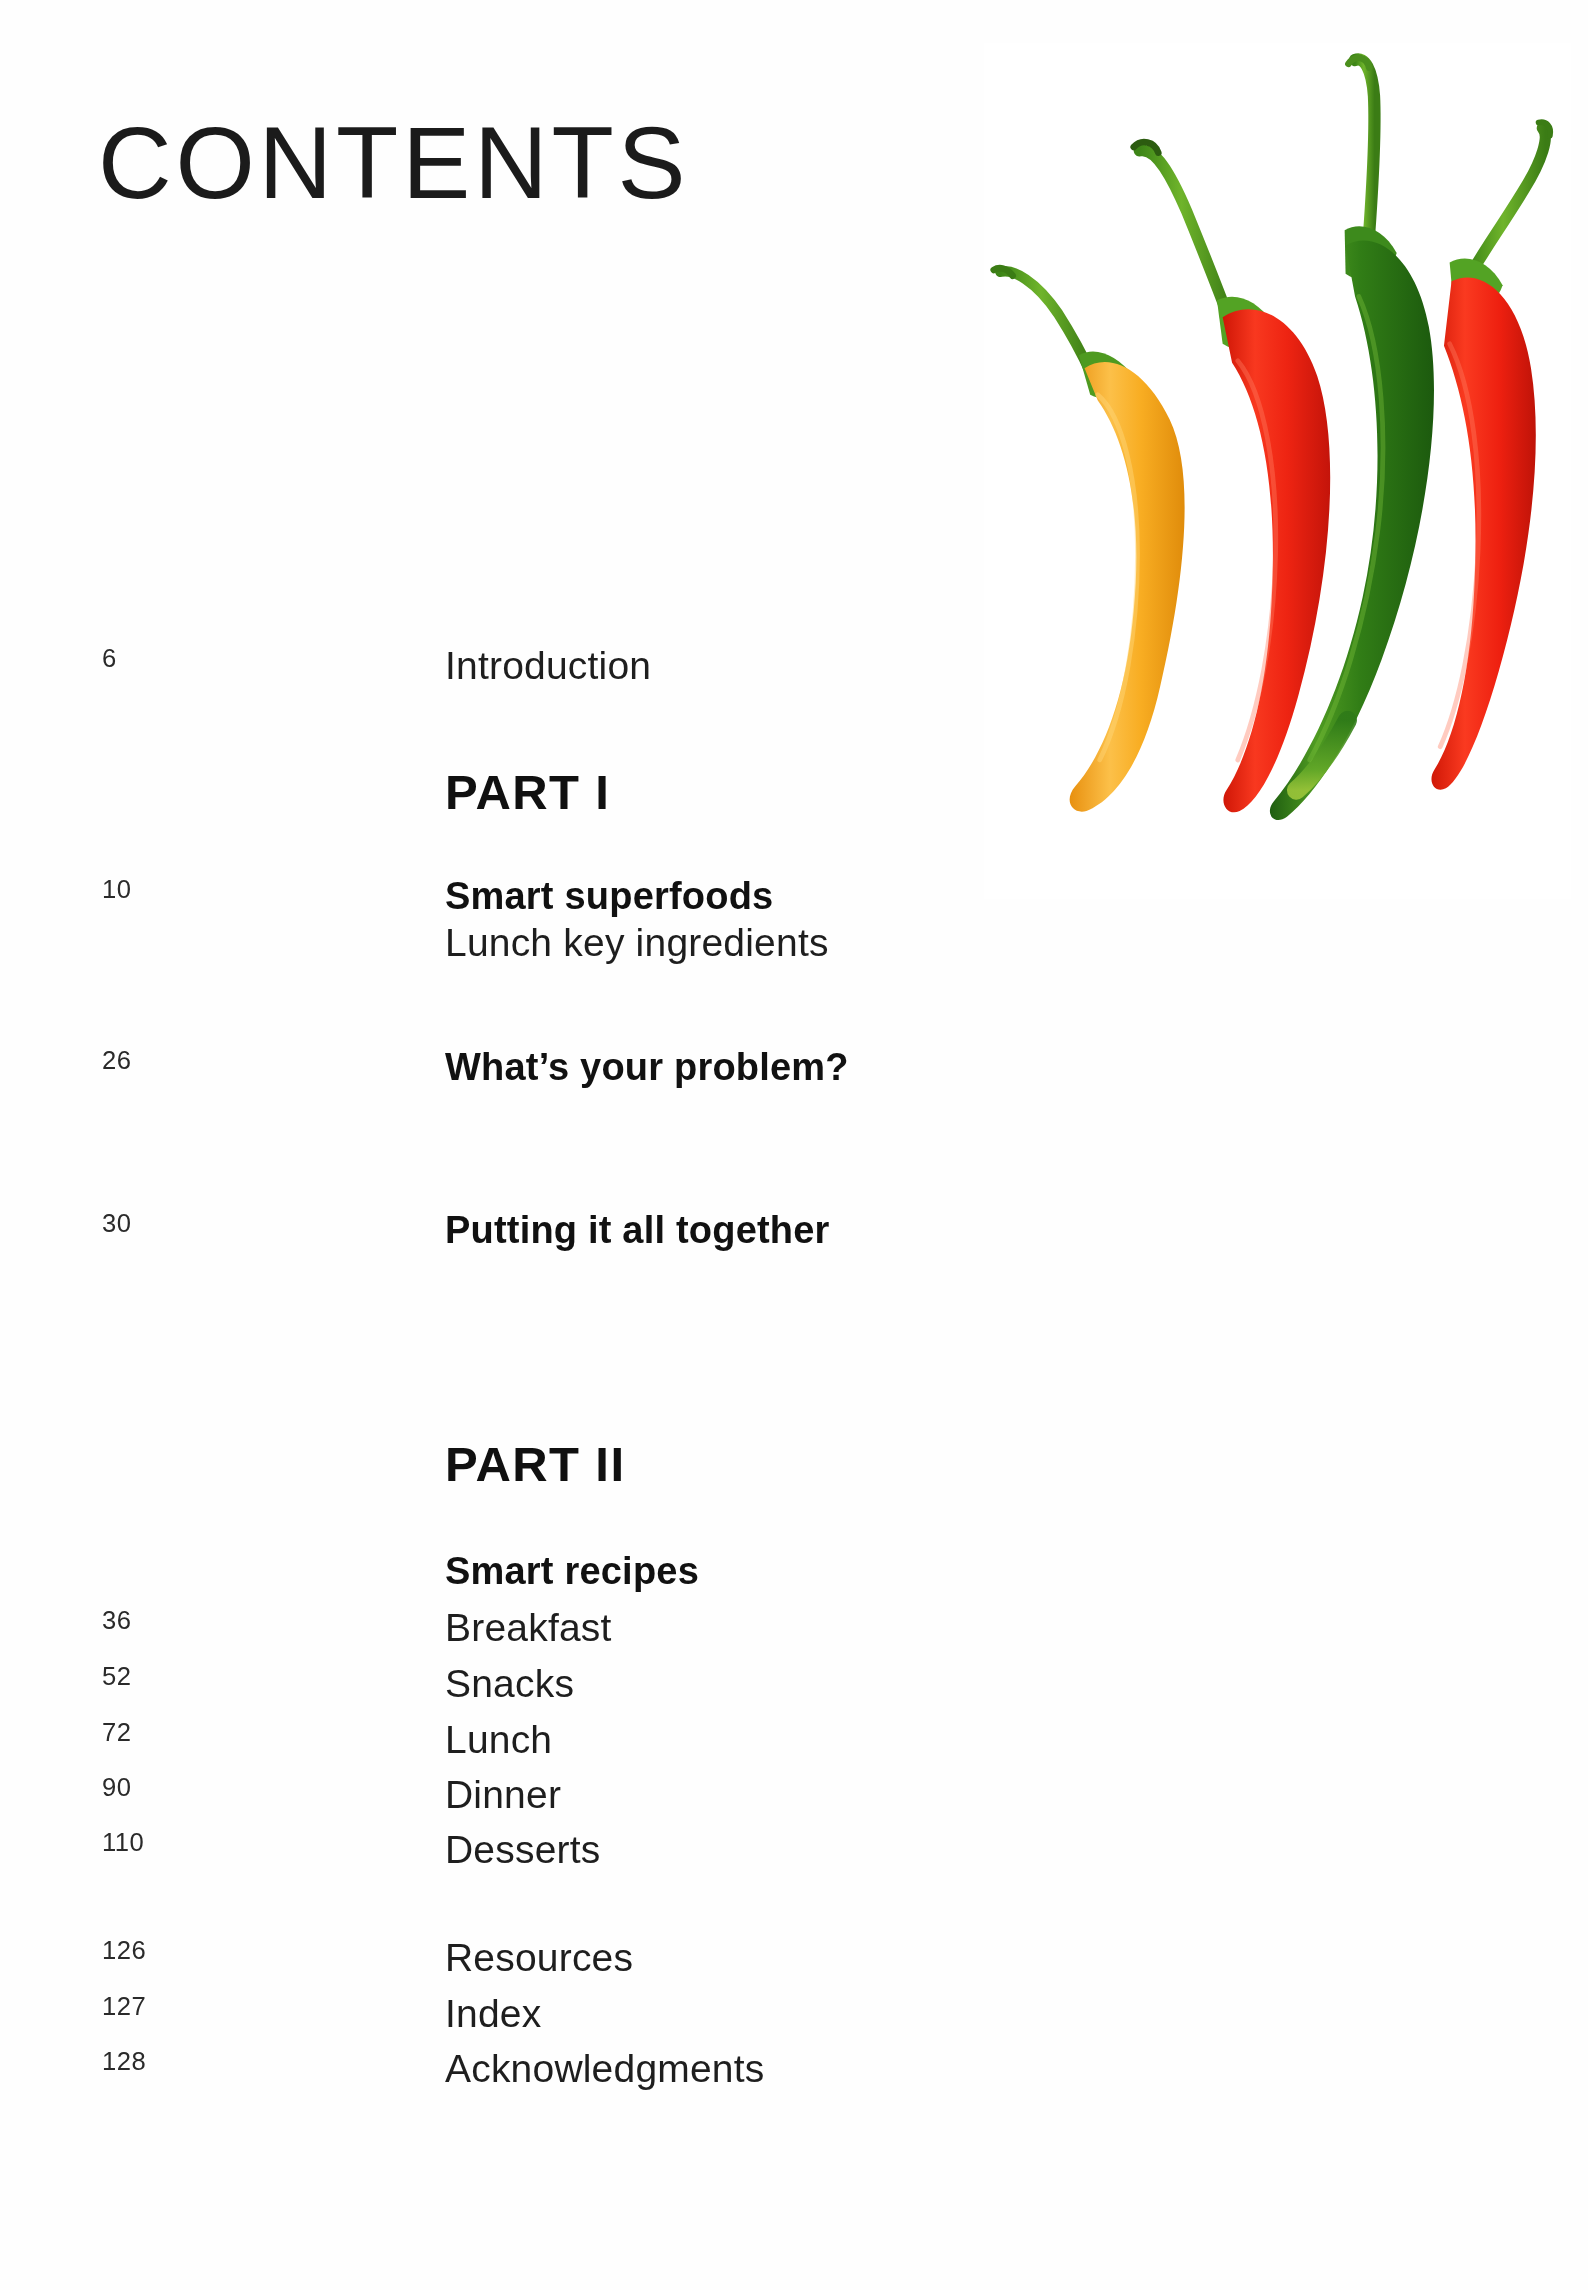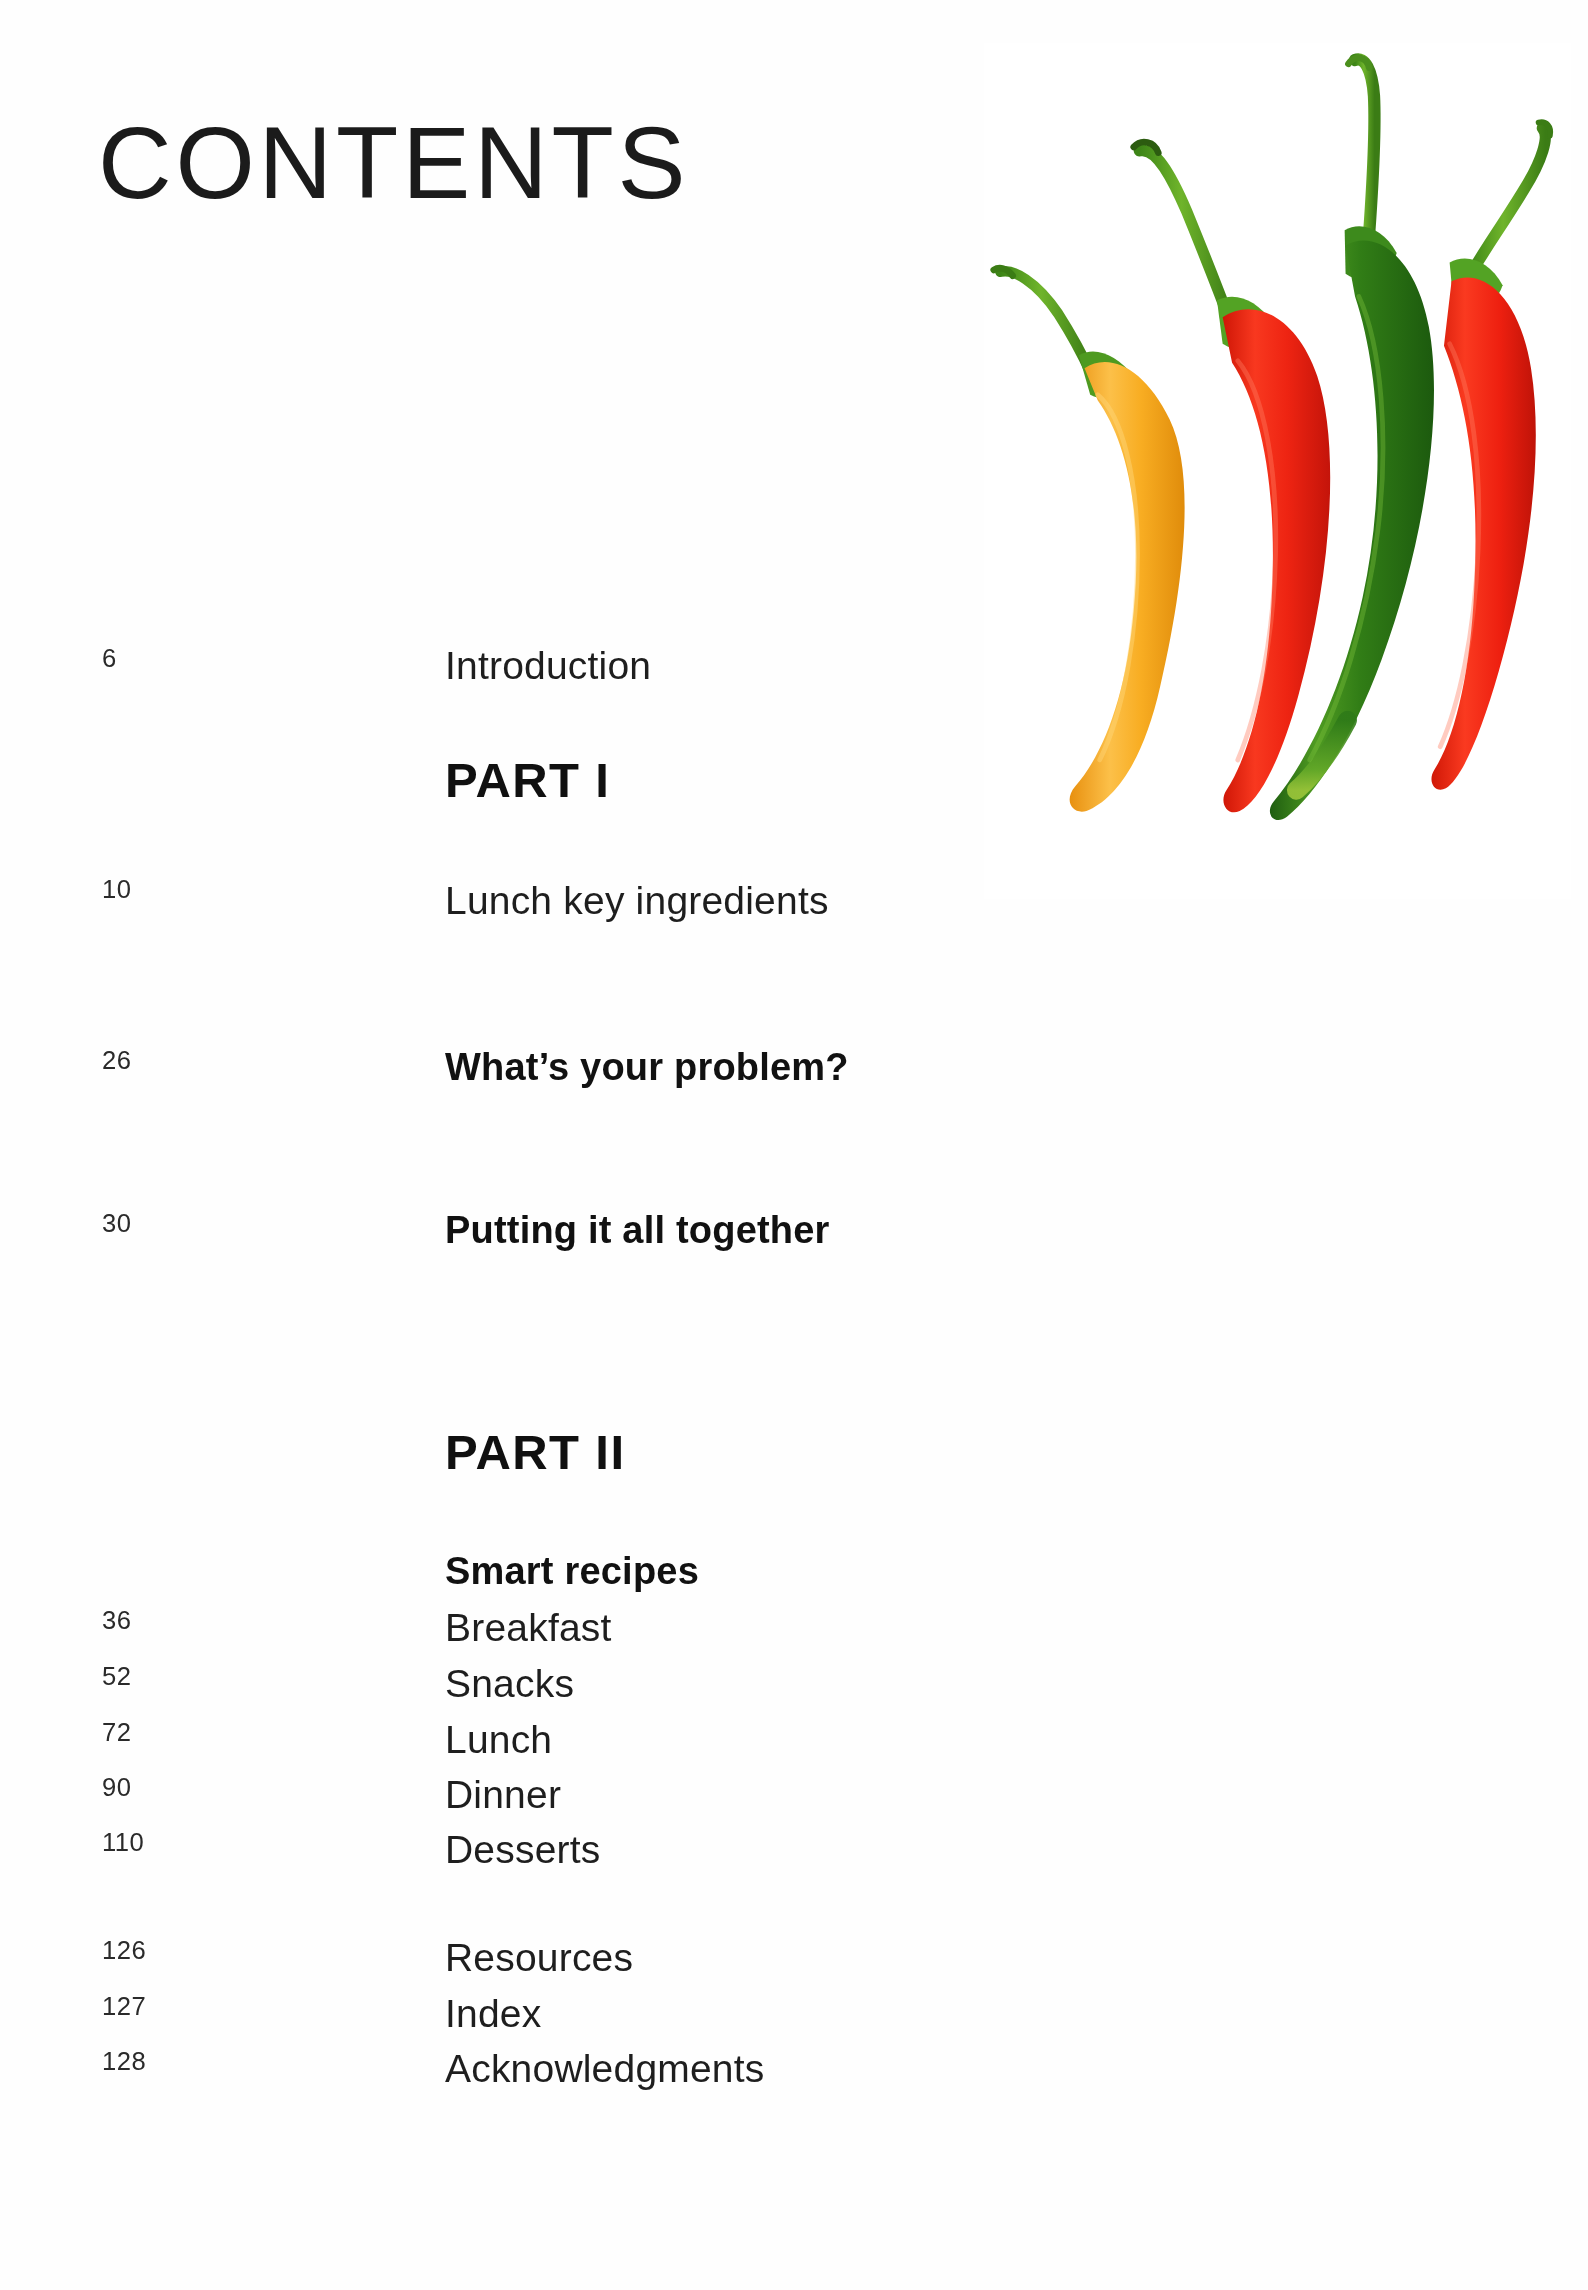--- a/index.html
+++ b/index.html
@@ -100,20 +100,21 @@
     color: #1e1e1e;
     white-space: nowrap;
     margin-top: 3.8px;
   }
   .part-head {
     font-size: 49px;
     font-weight: 700;
     letter-spacing: 1.4px;
     color: #101010;
     white-space: nowrap;
+    margin-top: 12px;
   }
   .section-head {
     font-size: 38px;
     font-weight: 700;
     letter-spacing: 0.2px;
     color: #111111;
     white-space: nowrap;
   }
 </style>
 </head>
@@ -218,20 +219,21 @@
 
     <div class="toc-row" style="top:752px">
       <div class="txt">
         <div class="part-head">PART I</div>
       </div>
     </div>
 
     <div class="toc-row" style="top:875px">
       <div class="num">10</div>
       <div class="txt">
+        <div class="bold">Smart superfoods</div>
         <div class="sub">Lunch key ingredients</div>
       </div>
     </div>
 
     <div class="toc-row" style="top:1046px">
       <div class="num">26</div>
       <div class="txt">
         <div class="bold">What’s your problem?</div>
       </div>
     </div>

